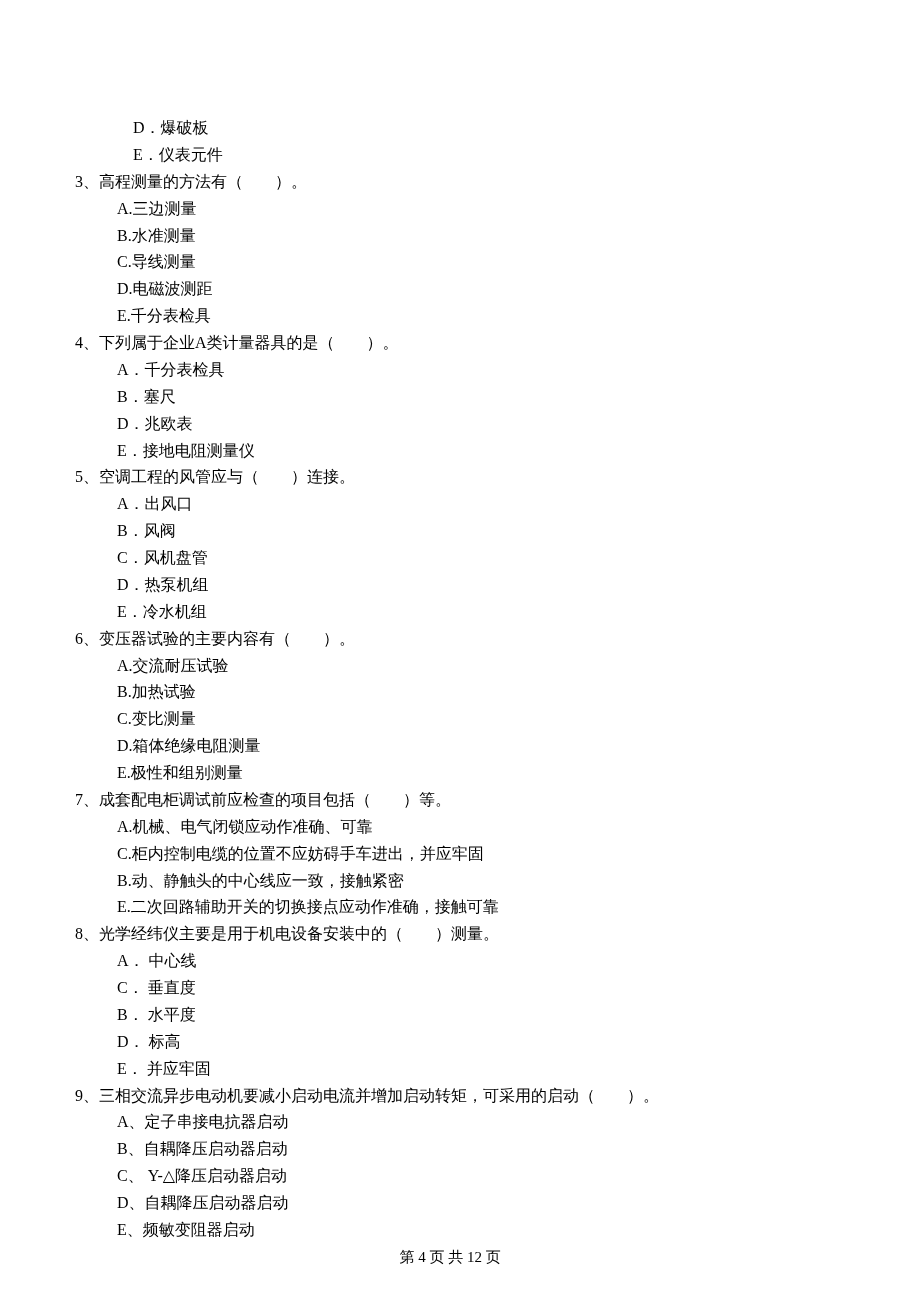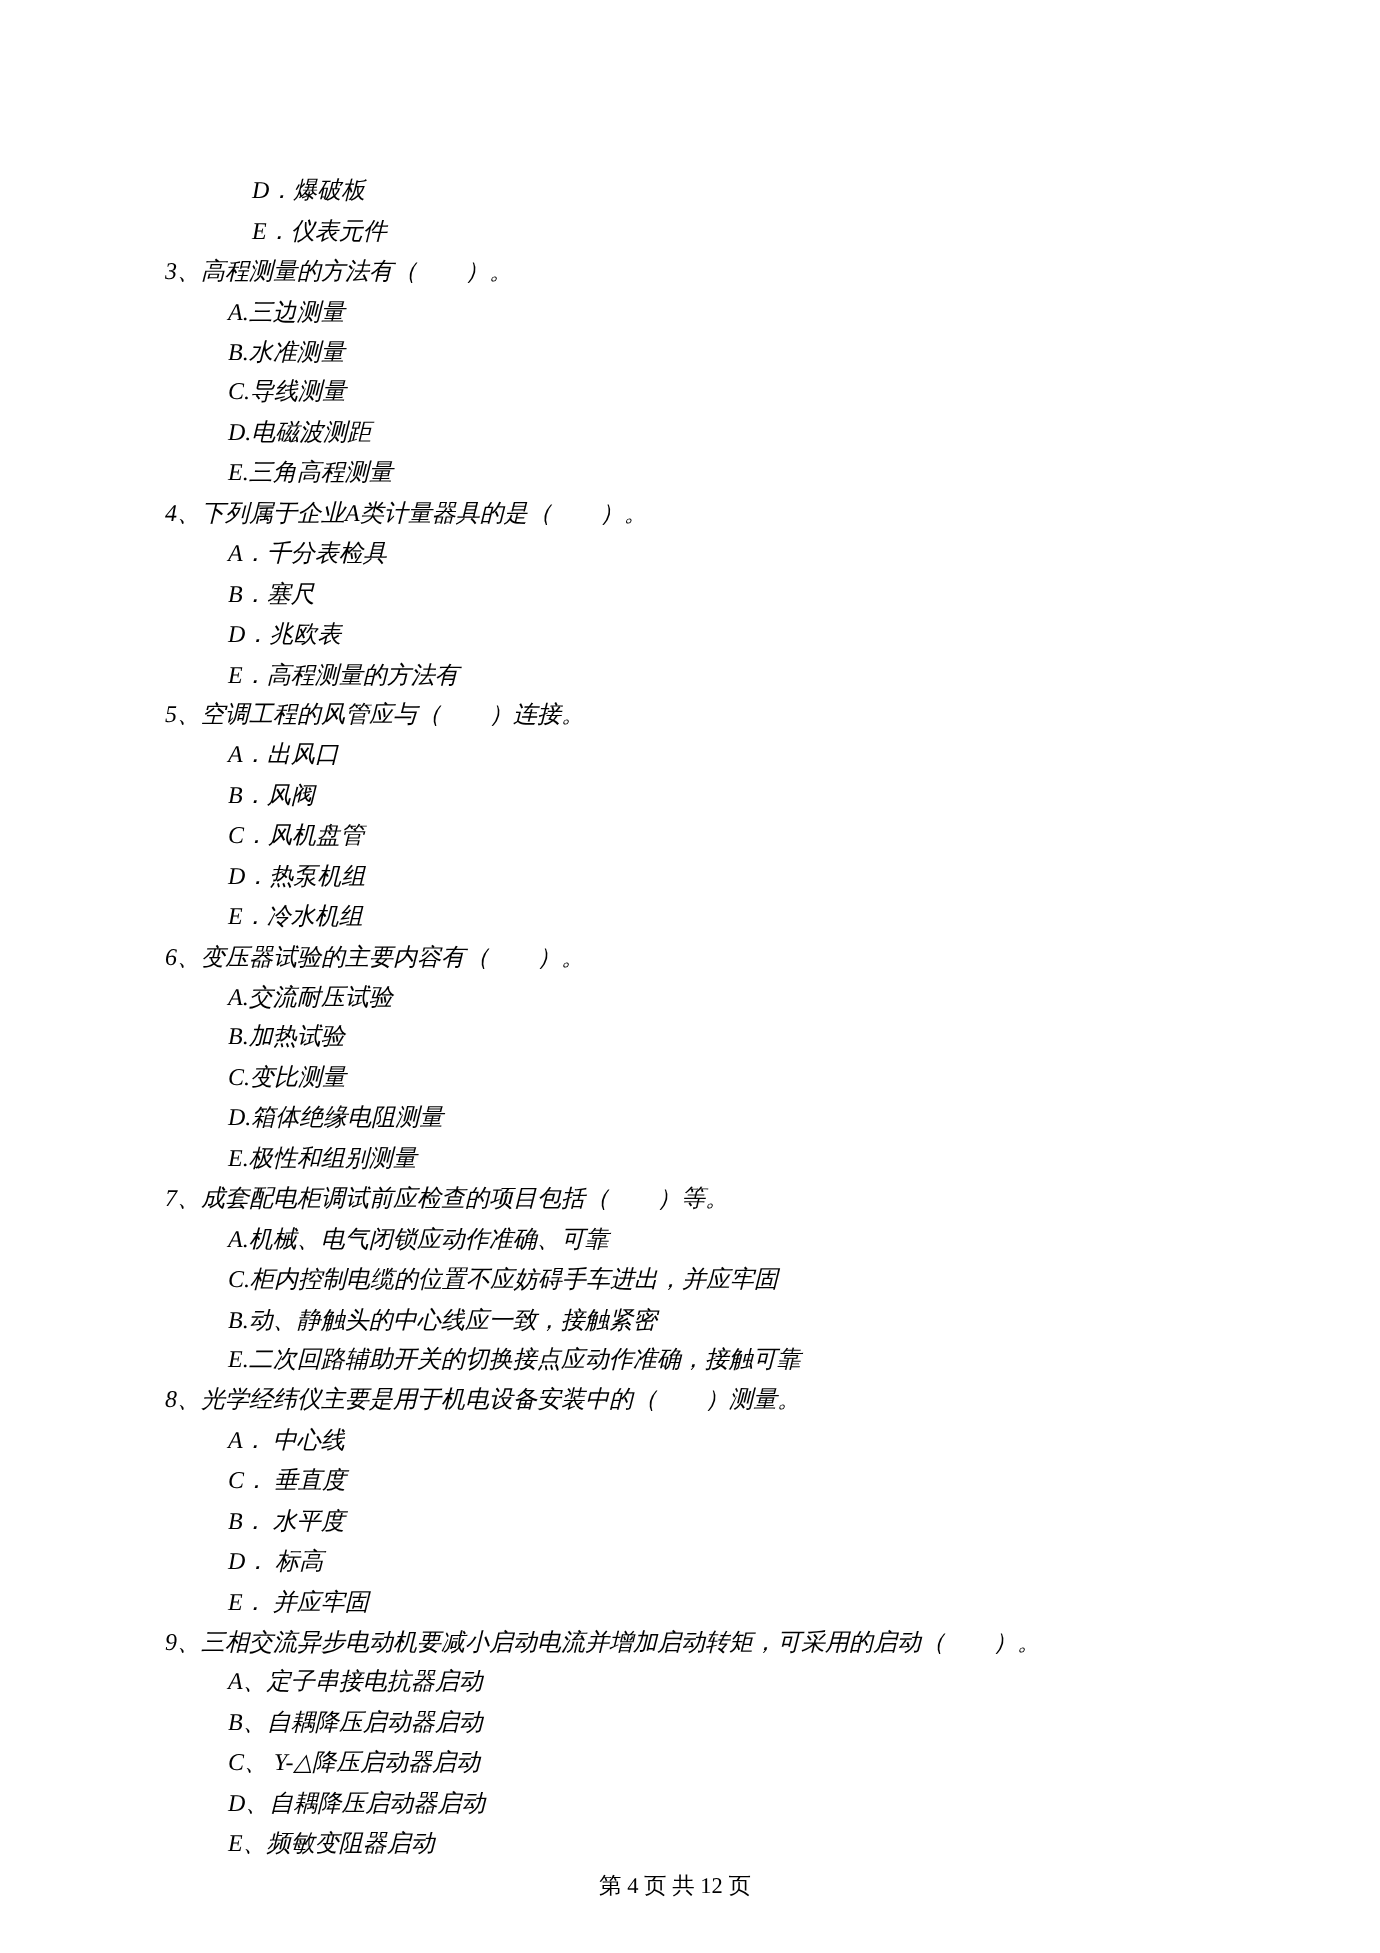--- a/index.html
+++ b/index.html
@@ -8,23 +8,22 @@
     background: #ffffff;
     font-family: "SimSun", "宋体", serif;
     font-size: 16px;
     color: #000000;
     width: 920px;
     height: 1302px;
     position: relative;
     box-sizing: border-box;
   }
   .page {
-    padding: 115px 144px 0 110px;
+    padding: 115px 144px 0 75px;
     line-height: 1.68;
-    font-style: italic;
   }
   .option-sub {
     padding-left: 58px;
   }
   .option {
     padding-left: 42px;
   }
   .question {
     padding-left: 0;
   }
@@ -43,27 +42,27 @@
 <div class="page">
 
   <div class="option-sub">D．爆破板</div>
   <div class="option-sub">E．仪表元件</div>
 
   <div class="question">3、高程测量的方法有（　　）。</div>
   <div class="option">A.三边测量</div>
   <div class="option">B.水准测量</div>
   <div class="option">C.导线测量</div>
   <div class="option">D.电磁波测距</div>
-  <div class="option">E.三角高程测量</div>
+  <div class="option">E.千分表检具</div>
 
   <div class="question">4、下列属于企业A类计量器具的是（　　）。</div>
   <div class="option">A．千分表检具</div>
   <div class="option">B．塞尺</div>
   <div class="option">D．兆欧表</div>
-  <div class="option">E．高程测量的方法有</div>
+  <div class="option">E．接地电阻测量仪</div>
 
   <div class="question">5、空调工程的风管应与（　　）连接。</div>
   <div class="option">A．出风口</div>
   <div class="option">B．风阀</div>
   <div class="option">C．风机盘管</div>
   <div class="option">D．热泵机组</div>
   <div class="option">E．冷水机组</div>
 
   <div class="question">6、变压器试验的主要内容有（　　）。</div>
   <div class="option">A.交流耐压试验</div>

